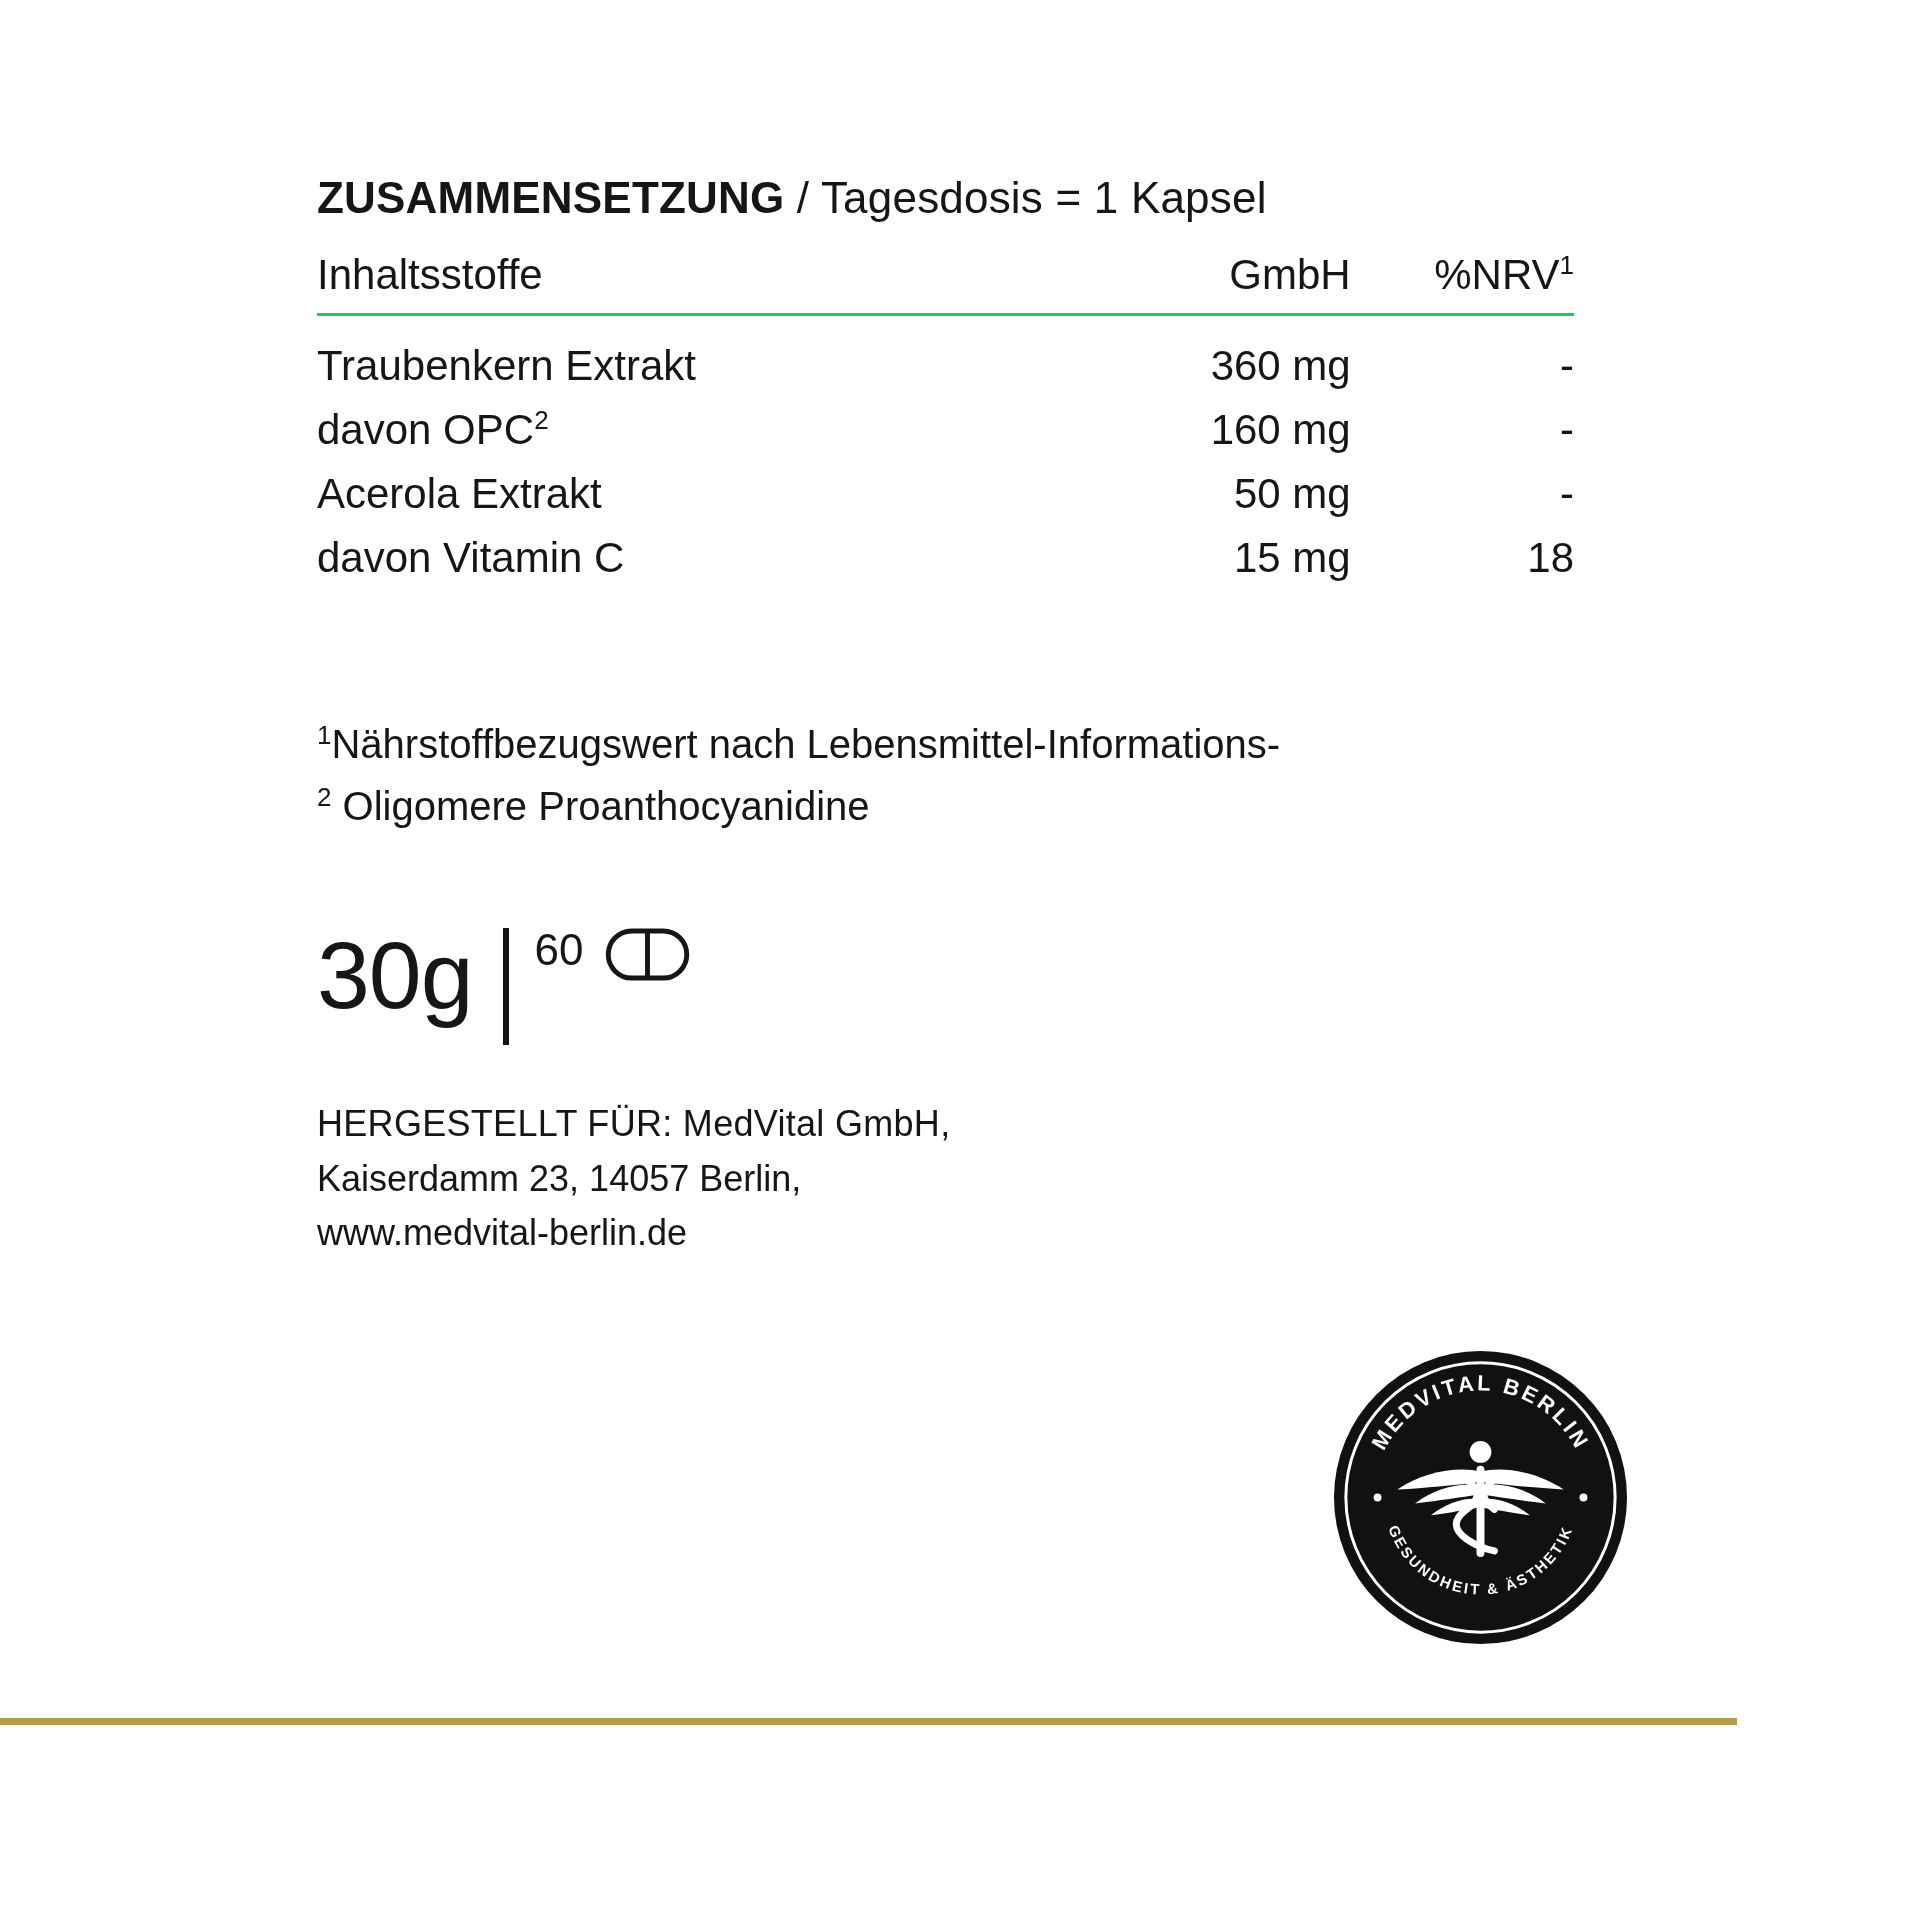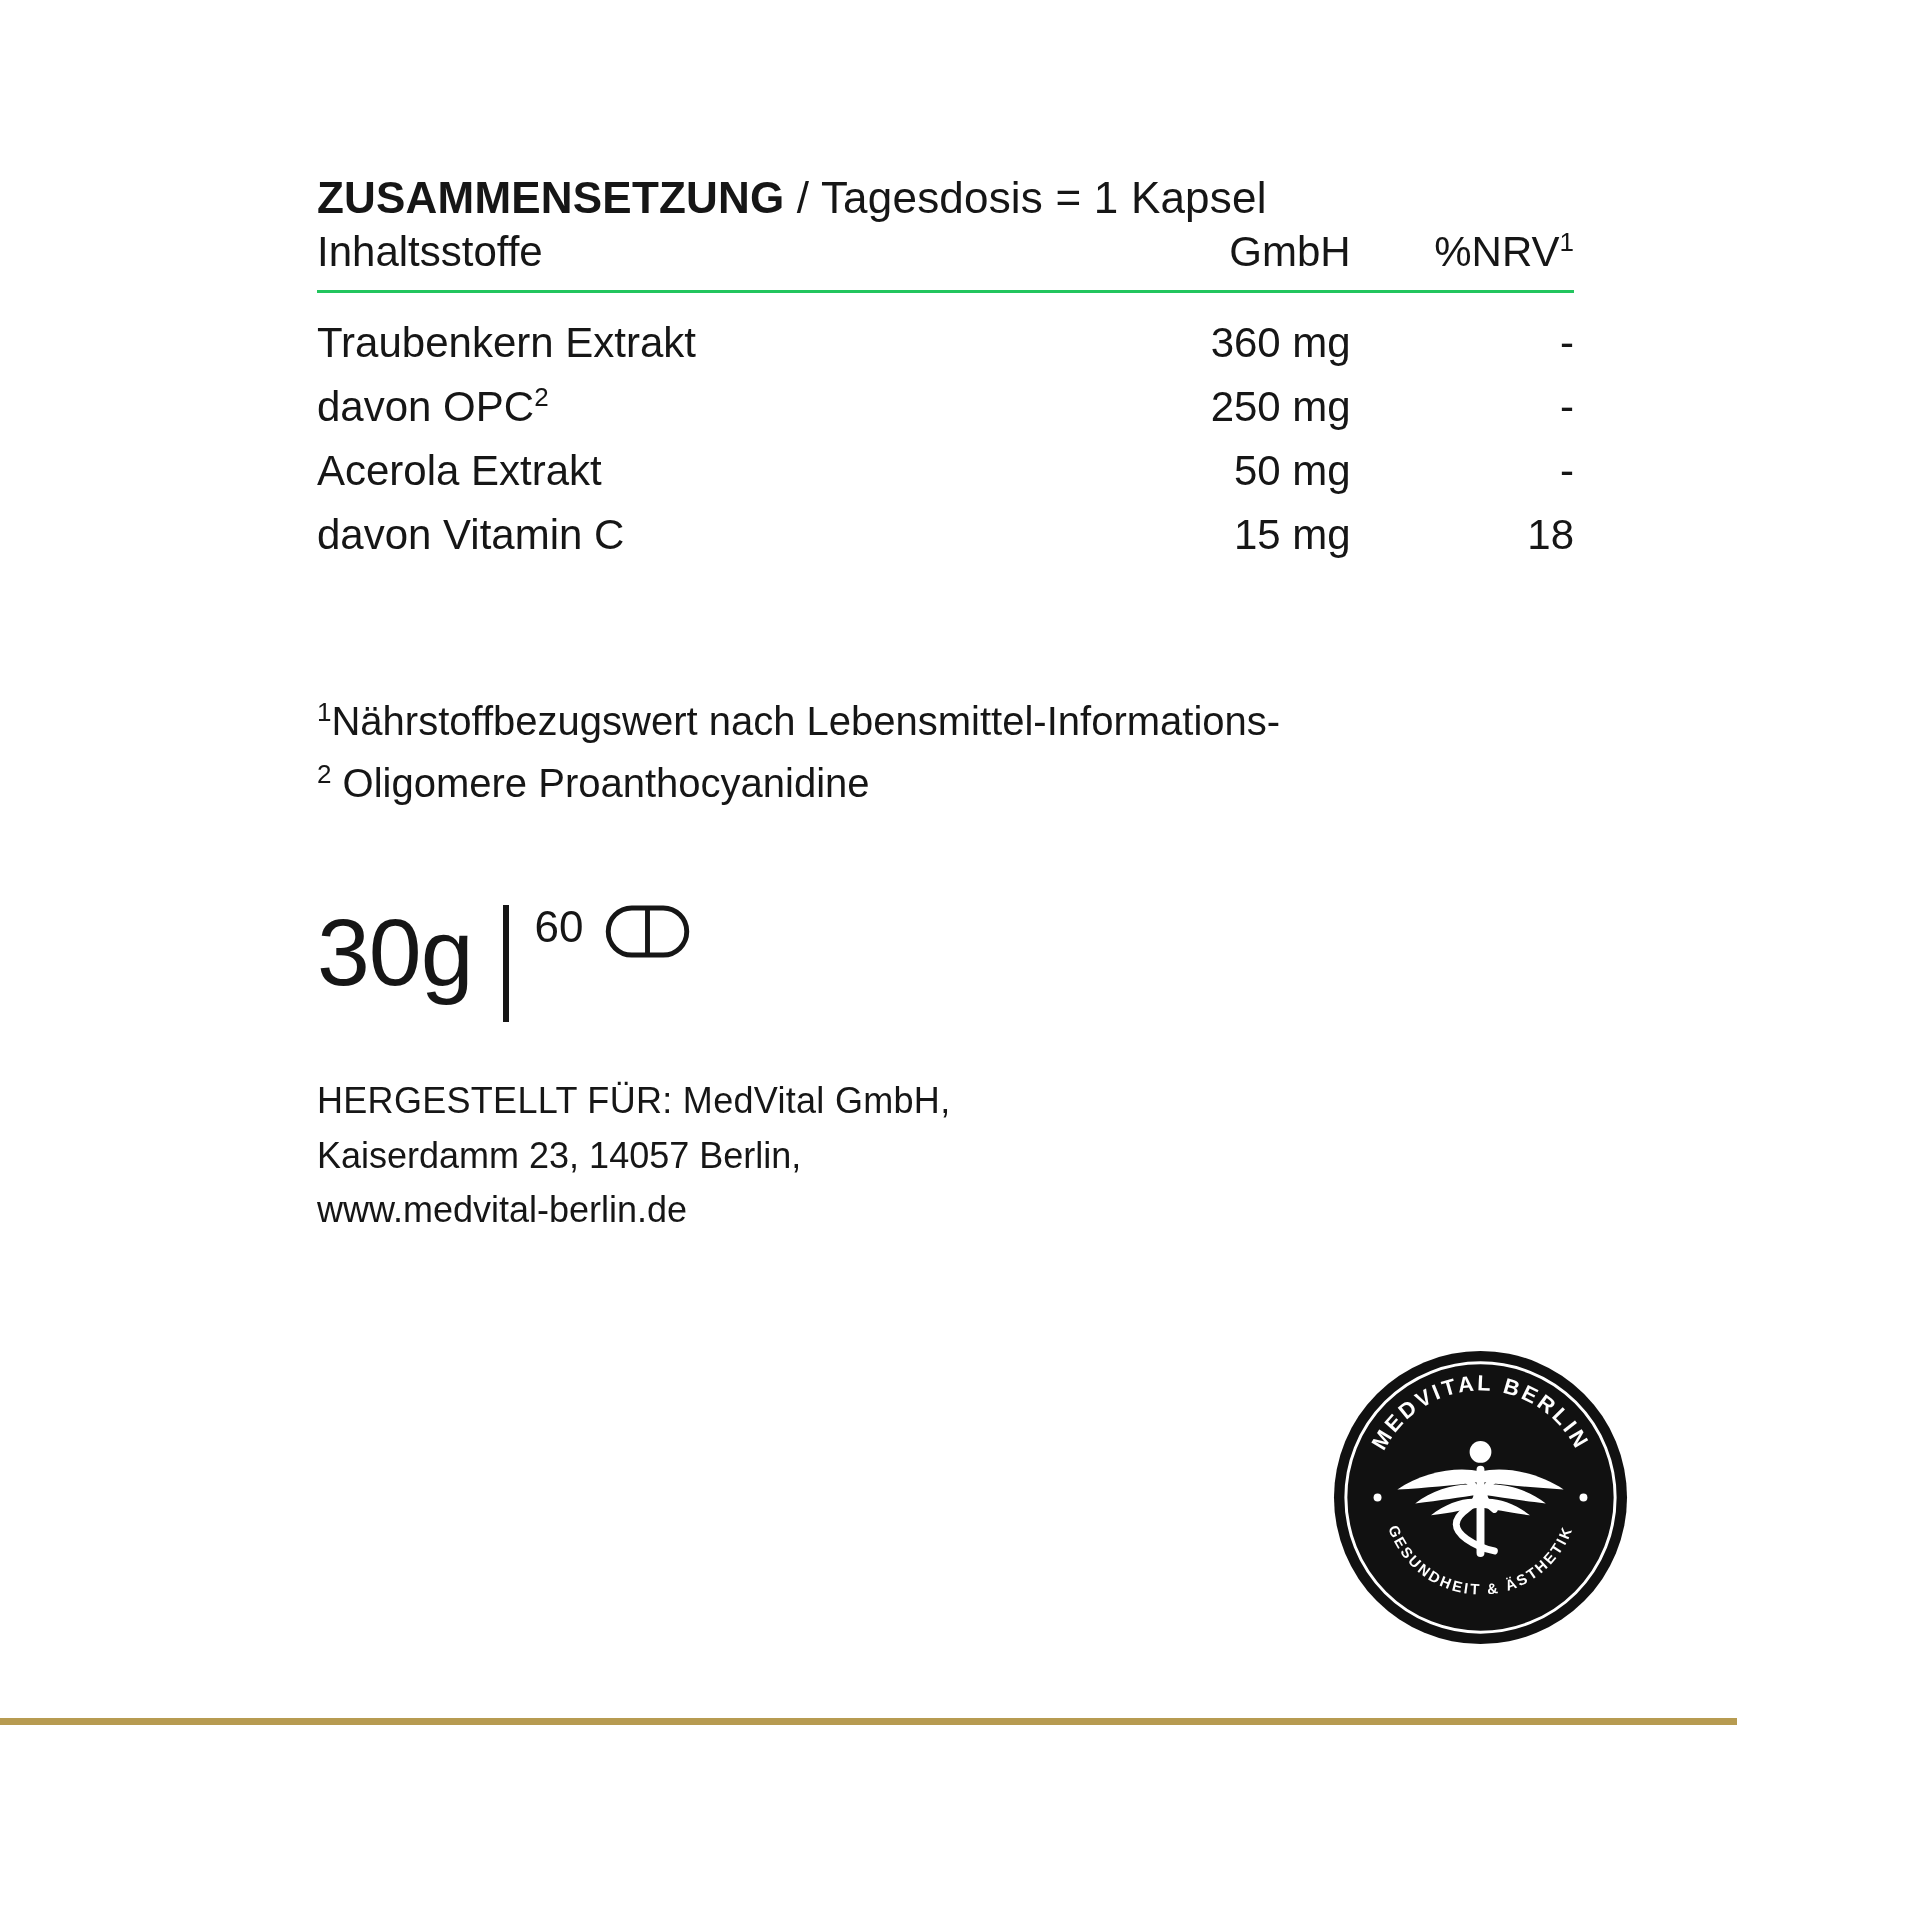--- a/index.html
+++ b/index.html
@@ -30,21 +30,21 @@
     left: 317px;
     top: 173px;
     width: 1317px;
   }
 
   
   .comp-heading {
     font-size: 44px;
     letter-spacing: 0.2px;
     white-space: nowrap;
-    margin-bottom: 5px;
+    margin-bottom: 28px;
   }
   .comp-heading .bold {
     font-weight: 700;
   }
   .comp-heading .rest {
     font-weight: 400;
   }
 
   
   table.nutri {
@@ -172,21 +172,21 @@
         </tr>
       </thead>
       <tbody>
         <tr>
           <td class="col-name">Traubenkern Extrakt</td>
           <td class="col-amount">360 mg</td>
           <td class="col-nrv">-</td>
         </tr>
         <tr>
           <td class="col-name indent"><span>davon OPC</span><span class="fn-sup">2</span></td>
-          <td class="col-amount">250 mg</td>
+          <td class="col-amount">160 mg</td>
           <td class="col-nrv">-</td>
         </tr>
         <tr>
           <td class="col-name">Acerola Extrakt</td>
           <td class="col-amount">50 mg</td>
           <td class="col-nrv">-</td>
         </tr>
         <tr>
           <td class="col-name indent">davon Vitamin C</td>
           <td class="col-amount">15 mg</td>

